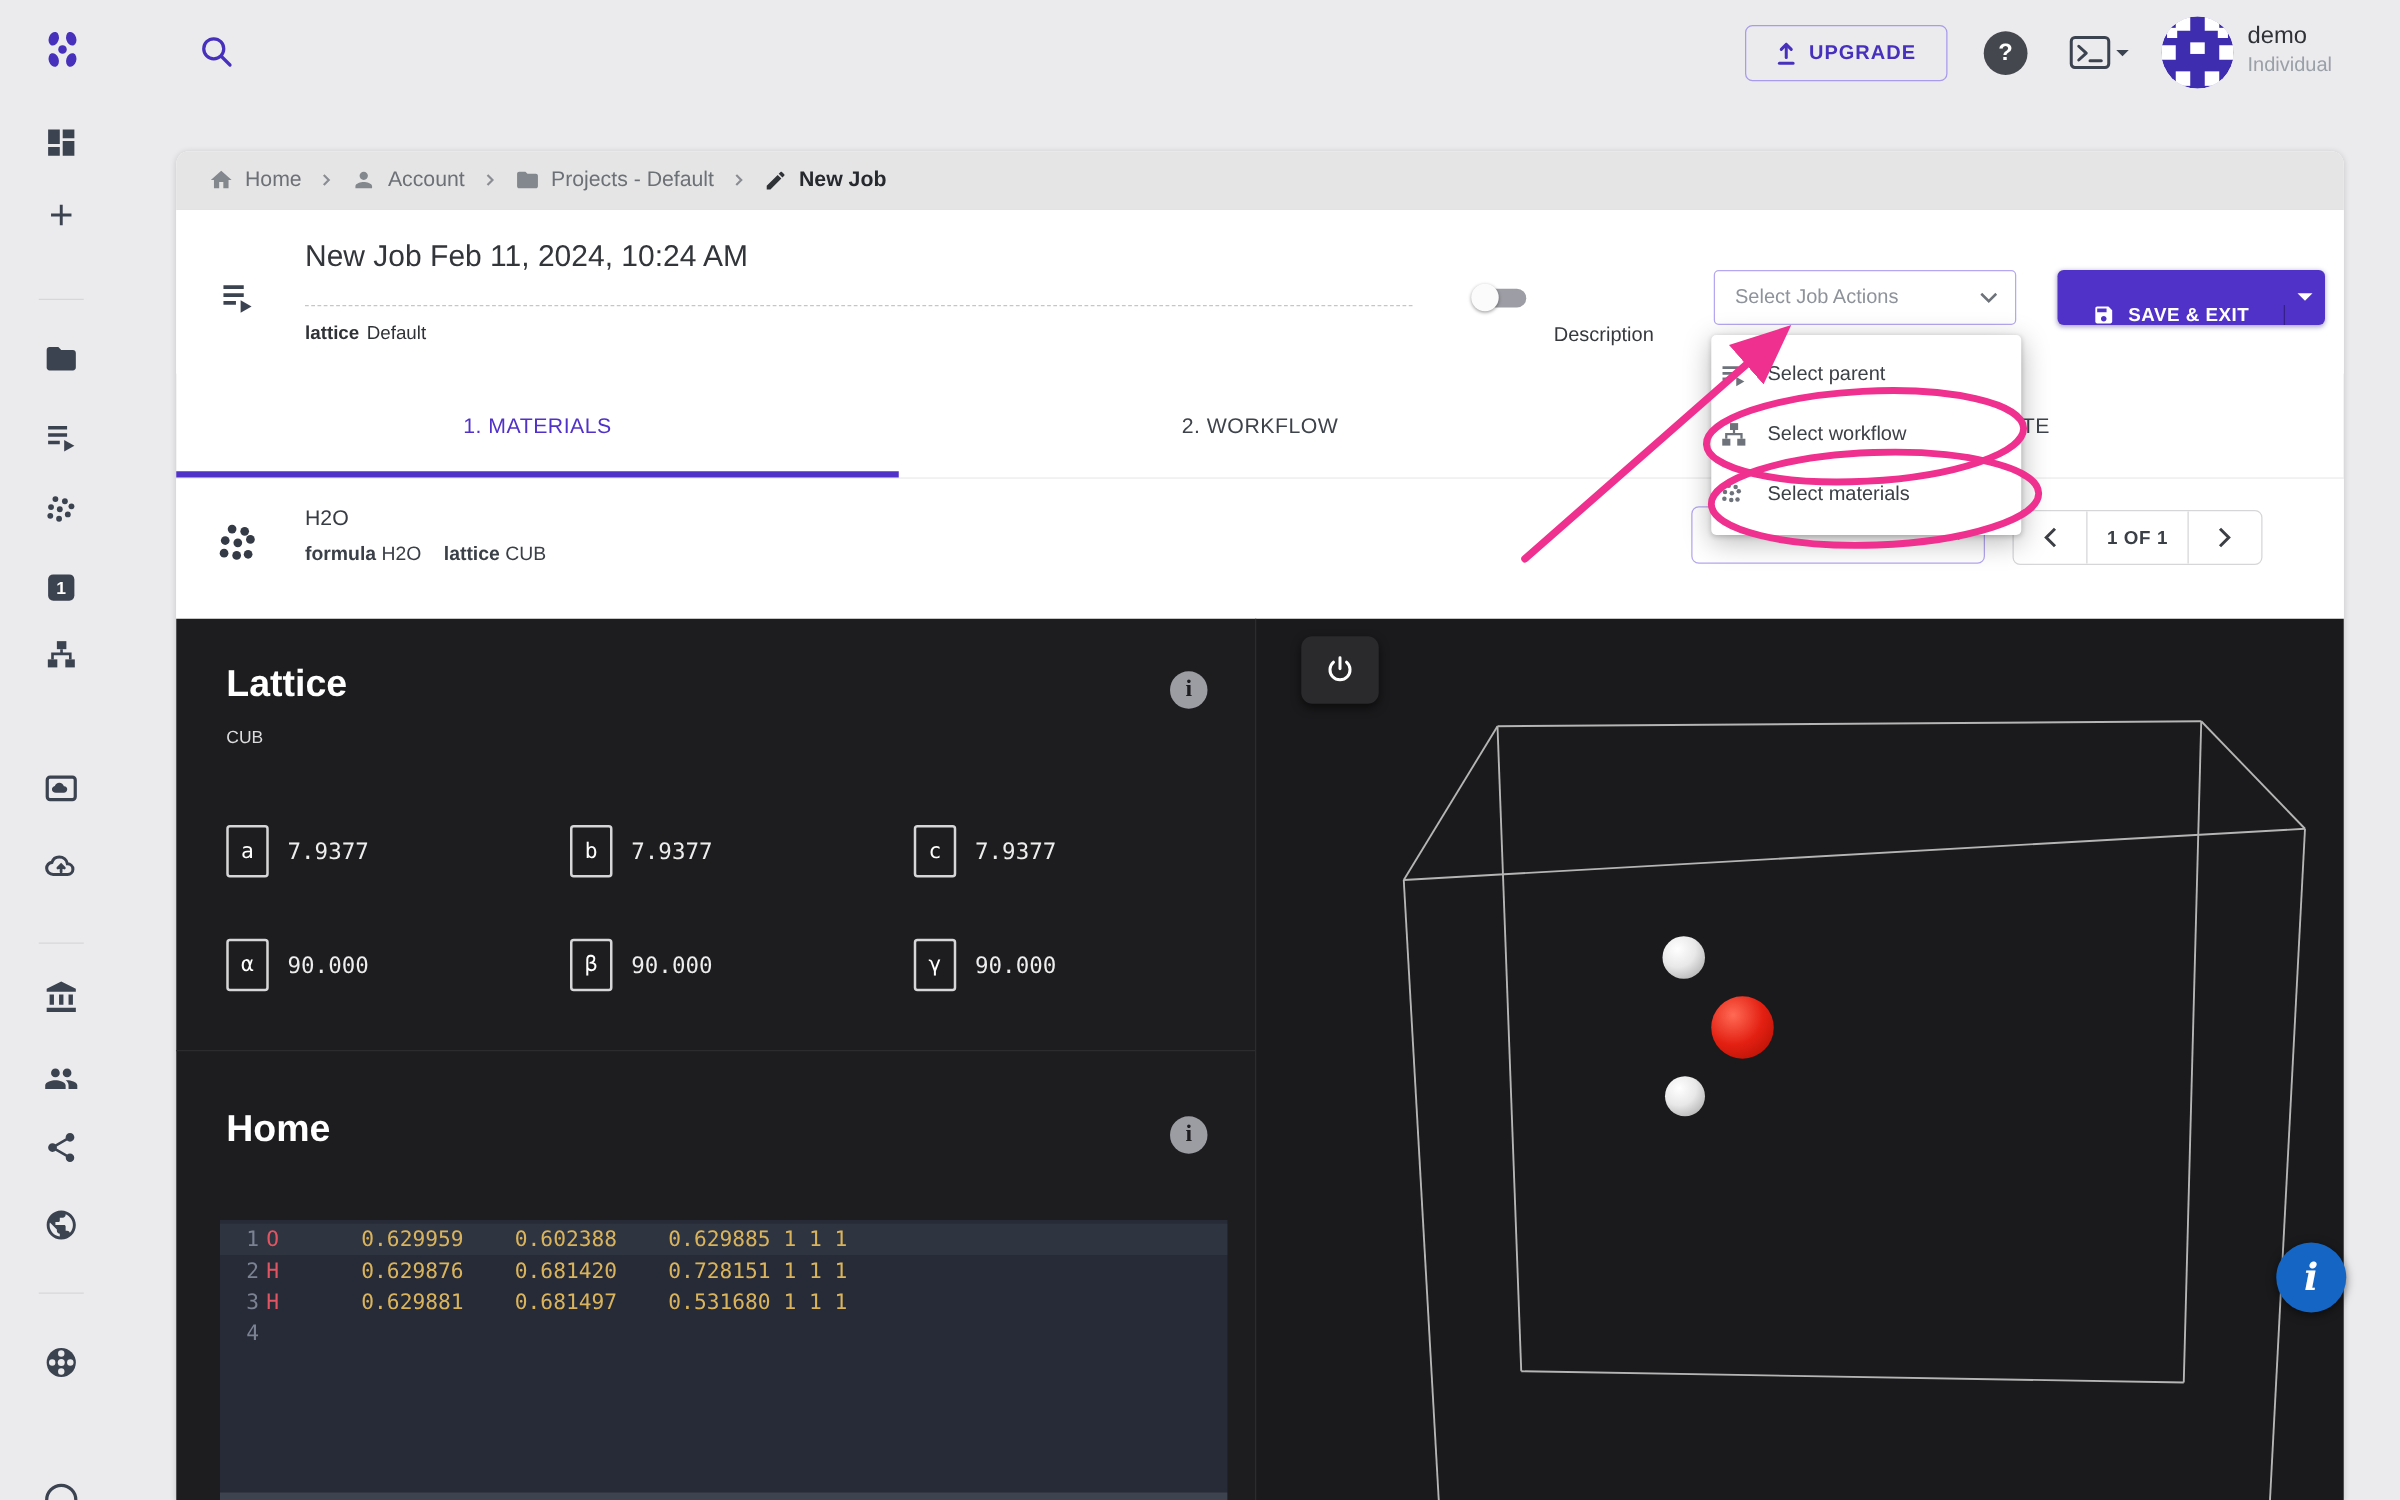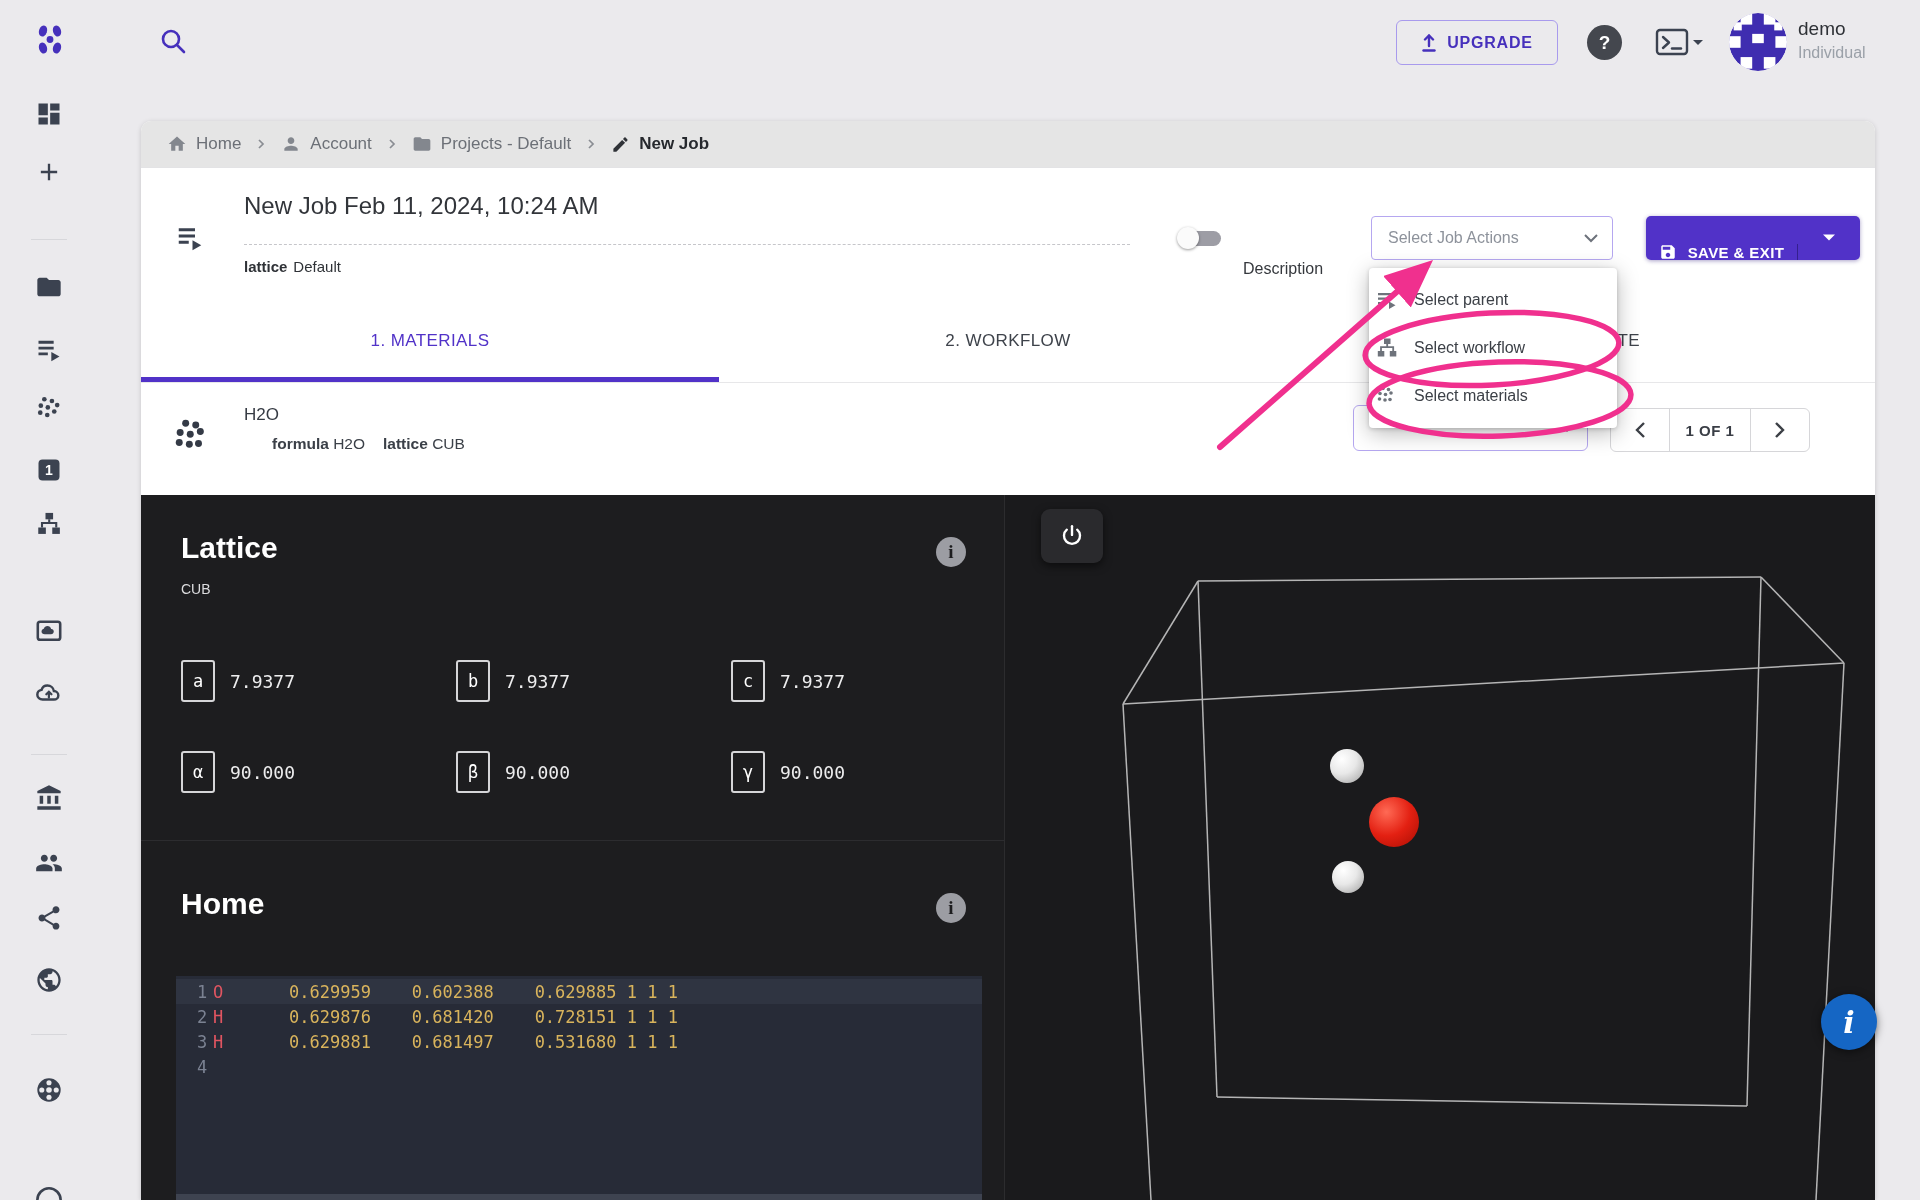--- a/index.html
+++ b/index.html
@@ -39,33 +39,33 @@
   .switch { left:1036px; top:56px; width:48px; height:28px; cursor:pointer; }
   .switch .track { position:absolute; left:4px; top:7px; width:40px; height:15px; border-radius:8px; background:#9d9da5; }
   .switch .knob { position:absolute; left:0; top:3px; width:22px; height:22px; border-radius:50%; background:#fbfbfb;
     box-shadow:0 1px 3px rgba(0,0,0,.4); }
   .desc-label { left:1102px; top:60px; font-size:16px; color:#35383d; line-height:26px;margin-top:28px; }
   .job-actions { left:1230px; top:48px; width:242px; height:44px; border:1px solid #b5a7f0; border-radius:4px;
     display:flex; align-items:center; padding:0 14px 0 16px; cursor:pointer; background:#fff; }
   .job-actions span { flex:1; font-size:16px; color:#8d929b; }
   .save-btn { left:1505px; top:48px; width:214px; height:44px; background:var(--accent,#5132c8); border-radius:5px;
     display:flex; color:#fff; box-shadow:0 1px 4px rgba(40,20,120,.4); cursor:pointer; }
-  .save-main { width:152px; display:flex; align-items:center; justify-content:center; gap:11px;
+  .save-main { width:182px; display:flex; align-items:center; justify-content:center; gap:11px;
     font-size:15px; font-weight:bold; letter-spacing:.4px; border-right:1px solid rgba(20,10,70,.45);margin-top:28px; }
   .save-caret { flex:1; display:flex; align-items:center; justify-content:center; }
 
   .tabs { left:0; top:178px; width:1734px; height:84px; border-bottom:1px solid #e7e7e9; display:flex; }
   .tab { width:578px; display:flex; align-items:center; justify-content:center; position:relative;
     font-size:17px; font-weight:400; letter-spacing:.4px; color:#3e434b; cursor:pointer; }
   .tab.active { color:var(--accent,#5132c8); }
   .tab.active::after { content:""; position:absolute; left:0; bottom:0; width:100%; height:5px; background:var(--accent,#5132c8); }
 
   .mat-row { left:0; top:262px; width:1734px; height:112px; background:#fff; }
   .mat-name { left:103px; top:22px; font-size:17px; font-weight:500; color:#363b44; }
-  .mat-meta { left:103px; top:52px; font-size:15.5px; color:#3b4048;margin-left:28px; }
+  .mat-meta { left:103px; top:52px; font-size:15.5px; color:#3b4048; }
   .mat-meta b { font-weight:bold; }
   .mat-meta .gap { display:inline-block; width:18px; }
   .mat-select { left:1212px; top:22px; width:235px; height:46px; border:1.5px solid #b5a7f0; border-radius:6px;
     background:#fff; cursor:pointer; }
   .pager { left:1469px; top:25px; height:44px; display:flex; border:1px solid #d6d6d9; border-radius:6px; overflow:hidden; background:#fff; }
   .pager .cell { display:flex; align-items:center; justify-content:center; }
   .pager .btn { width:58px; cursor:pointer; }
   .pager .lbl { width:82px; font-size:15px; font-weight:bold; letter-spacing:.5px; color:#3a3e46;
     border-left:1px solid #d6d6d9; border-right:1px solid #d6d6d9; }
 

